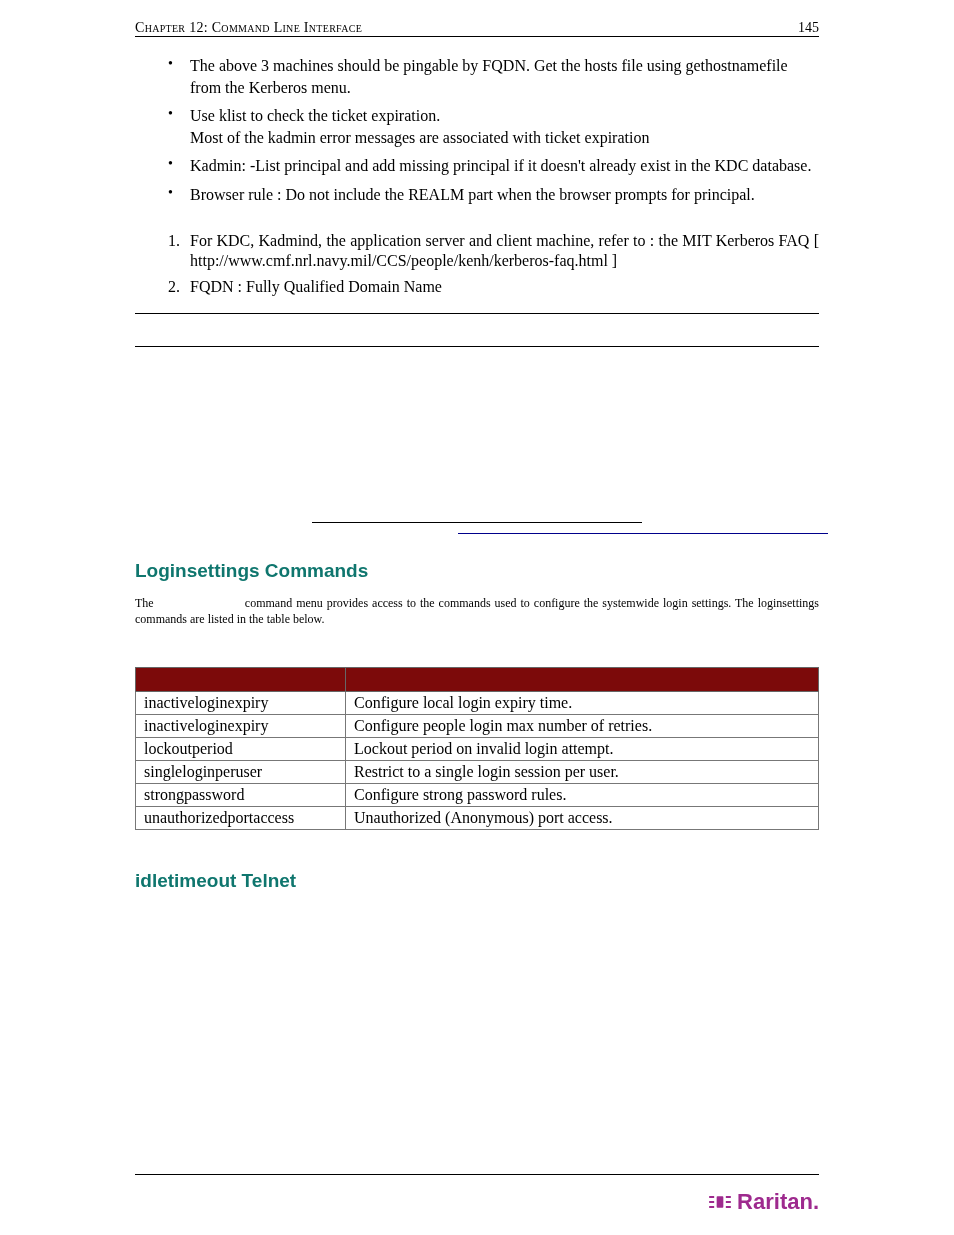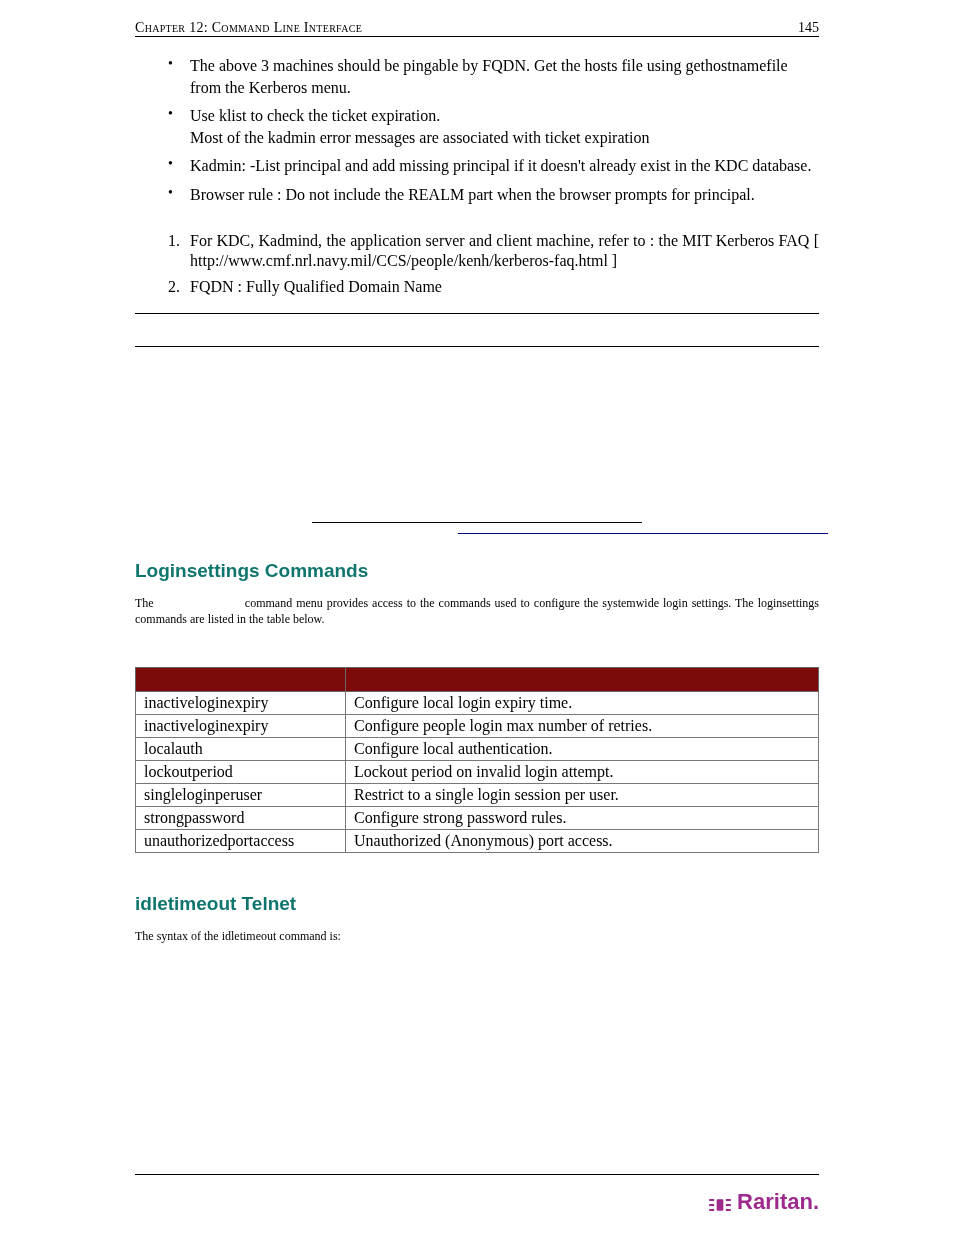--- a/index.html
+++ b/index.html
@@ -87,21 +87,21 @@
   .footer-rule { border-top: 1.2px solid #000; position: absolute; left: 135px; right: 135px; bottom: 60px; }
   .logo {
     position: absolute;
     right: 135px;
     bottom: 20px;
     font-family: Arial, sans-serif;
     font-weight: 700;
     font-size: 22px;
     color: #9e2a8e;
     display: flex;
-    align-items: flex-end;
+    align-items: center;
     gap: 4px;
   }
   .logo svg { width: 26px; height: 20px; }
 </style>
 </head>
 <body>
 
 <div class="page">
   <div class="running-header">
     <span class="lh">Chapter 12: Command Line Interface</span>
@@ -145,45 +145,40 @@
     <tbody>
       <tr>
           <td class="col1">inactiveloginexpiry</td>
           <td>Configure local login expiry time.</td>
         </tr>
       <tr>
           <td class="col1">inactiveloginexpiry</td>
           <td>Configure people login max number of retries.</td>
         </tr>
       <tr>
-          <td class="col1">localauth</td>
-          <td>Configure local authentication.</td>
-        </tr>
-      <tr>
           <td class="col1">lockoutperiod</td>
           <td>Lockout period on invalid login attempt.</td>
         </tr>
       <tr>
           <td class="col1">singleloginperuser</td>
           <td>Restrict to a single login session per user.</td>
         </tr>
       <tr>
           <td class="col1">strongpassword</td>
           <td>Configure strong password rules.</td>
         </tr>
       <tr>
           <td class="col1">unauthorizedportaccess</td>
           <td>Unauthorized (Anonymous) port access.</td>
         </tr>
     </tbody>
   </table>
 
   <div class="section-heading" style="margin-top:40px">idletimeout Telnet</div>
 
-  <p class="body-text" style="text-align:left">The syntax of the idletimeout command is:</p>
 
   <div class="footer-rule"></div>
 
   <div class="logo">
     <svg viewBox="0 0 30 24">
       <g fill="none" stroke="#9e2a8e" stroke-width="2.2">
         <path d="M2 6 h6 M2 12 h6 M2 18 h6"></path>
         <path d="M22 6 h6 M22 12 h6 M22 18 h6"></path>
         <rect x="11" y="5" width="8" height="14" rx="1" fill="#9e2a8e" stroke="none"></rect>
       </g>

